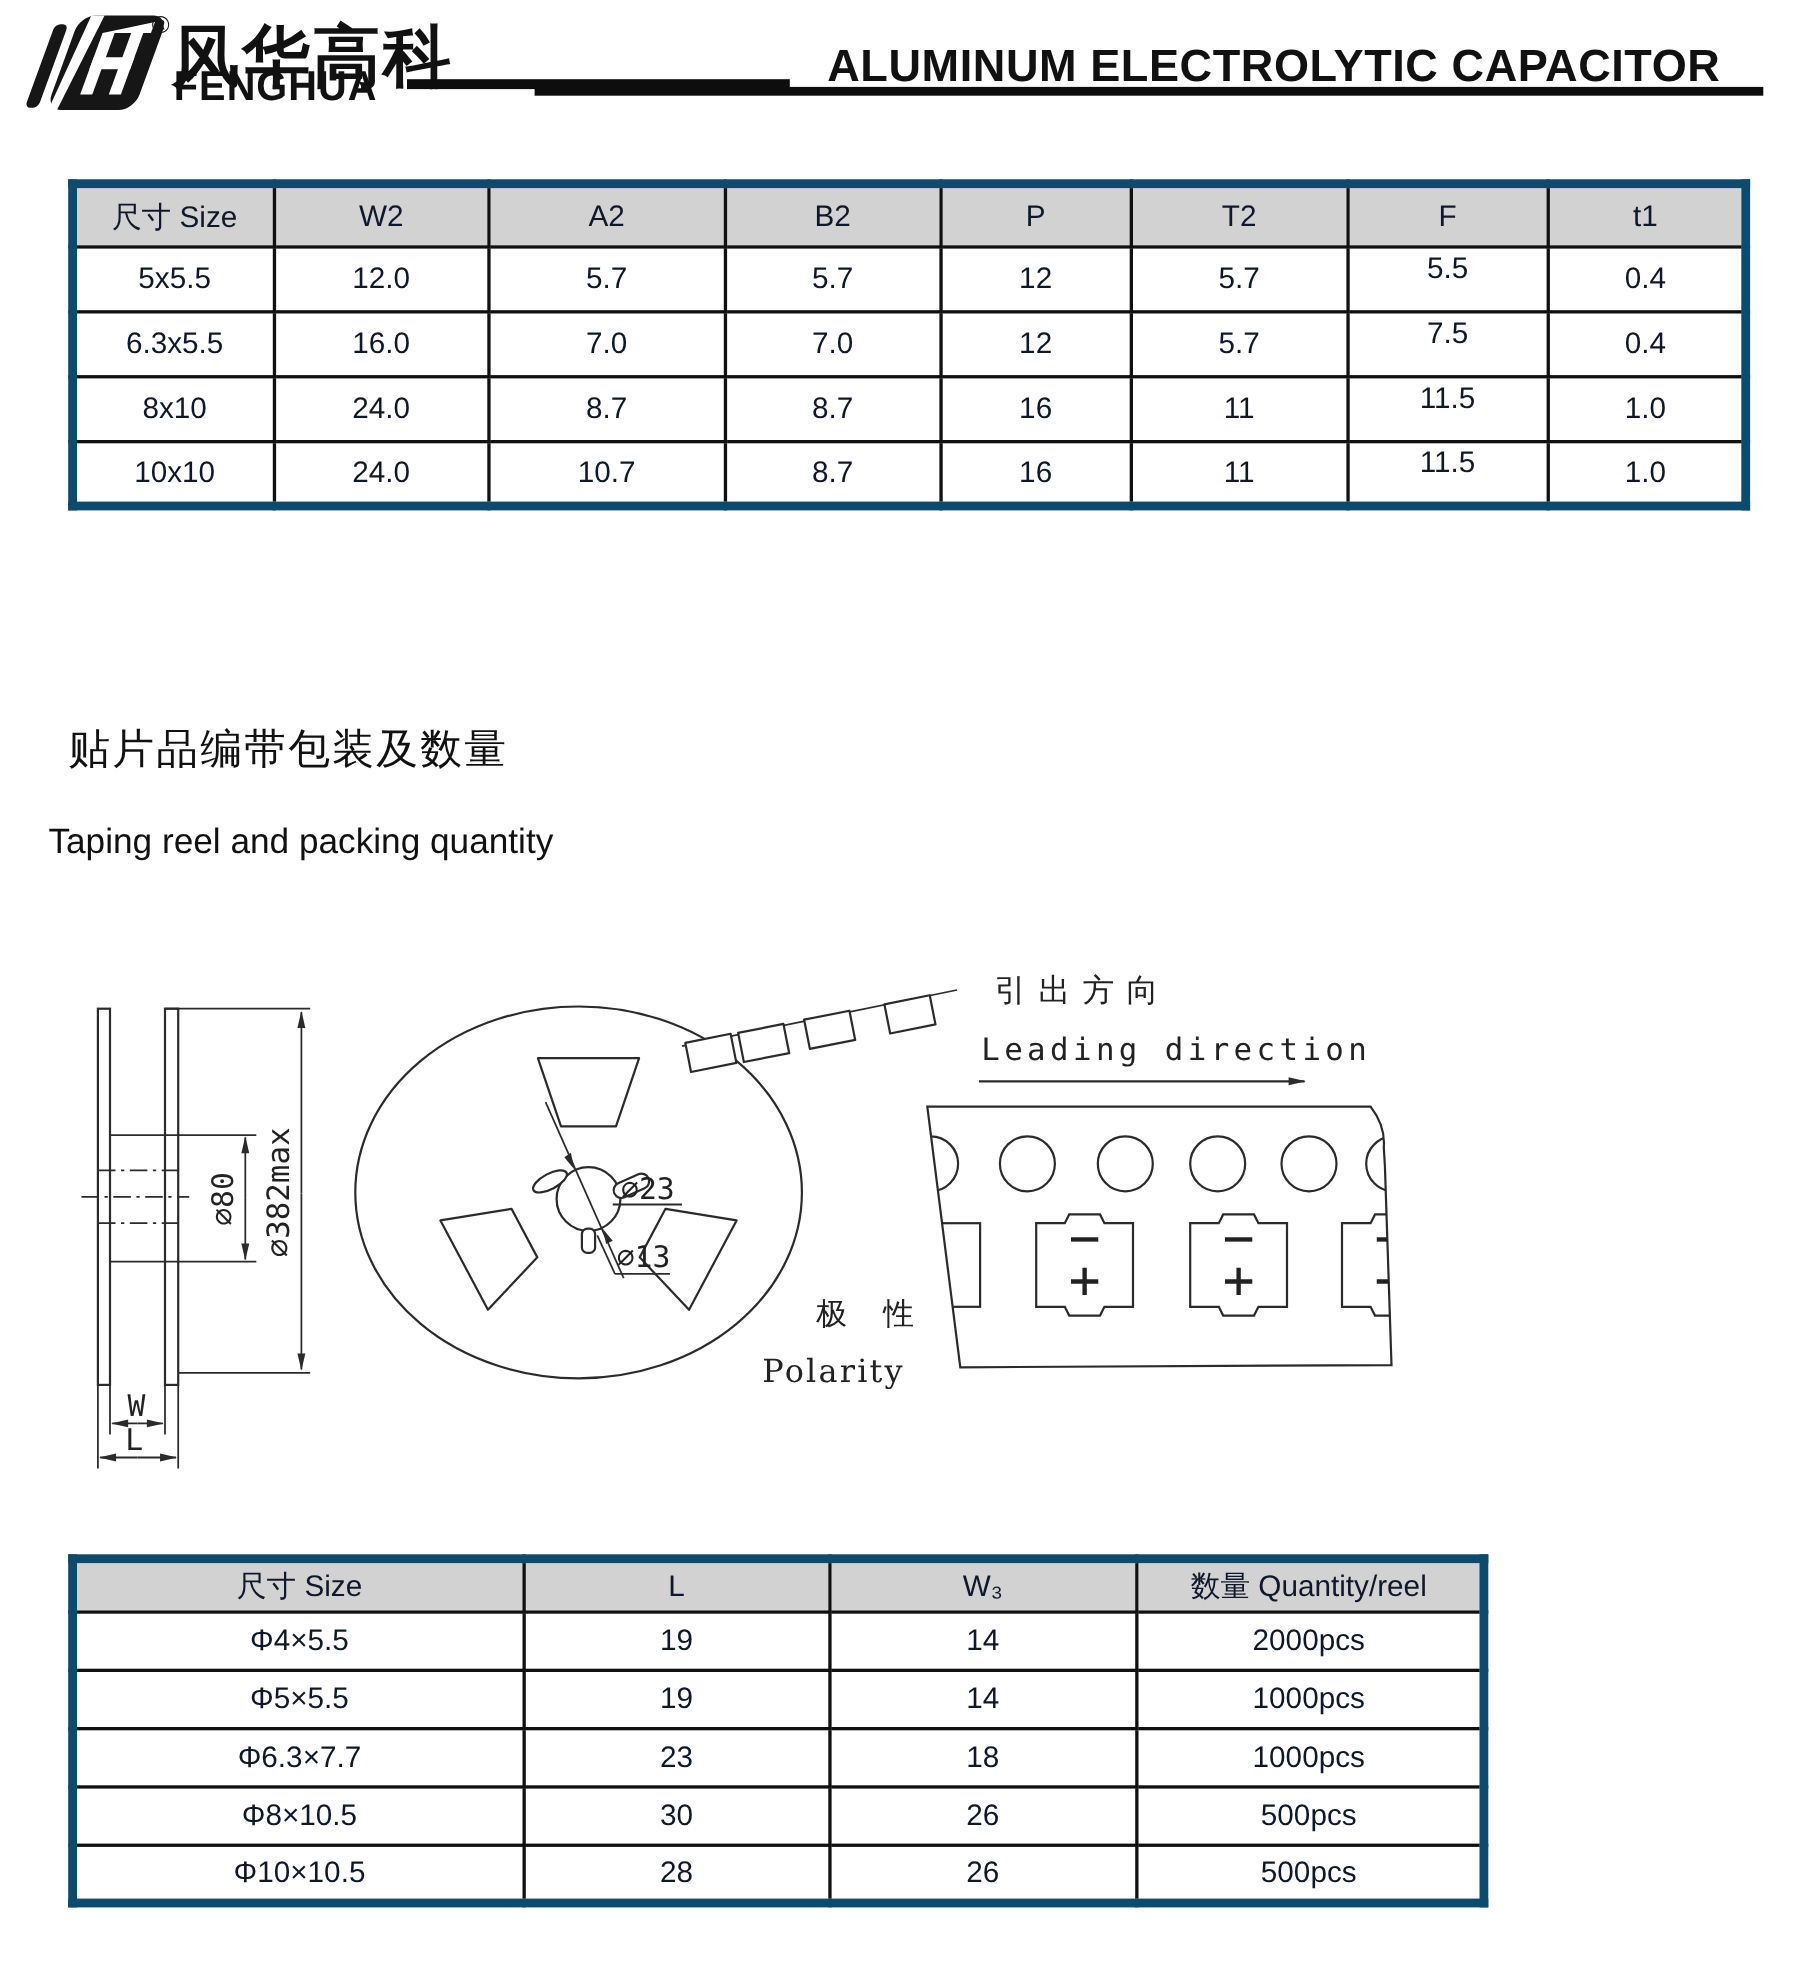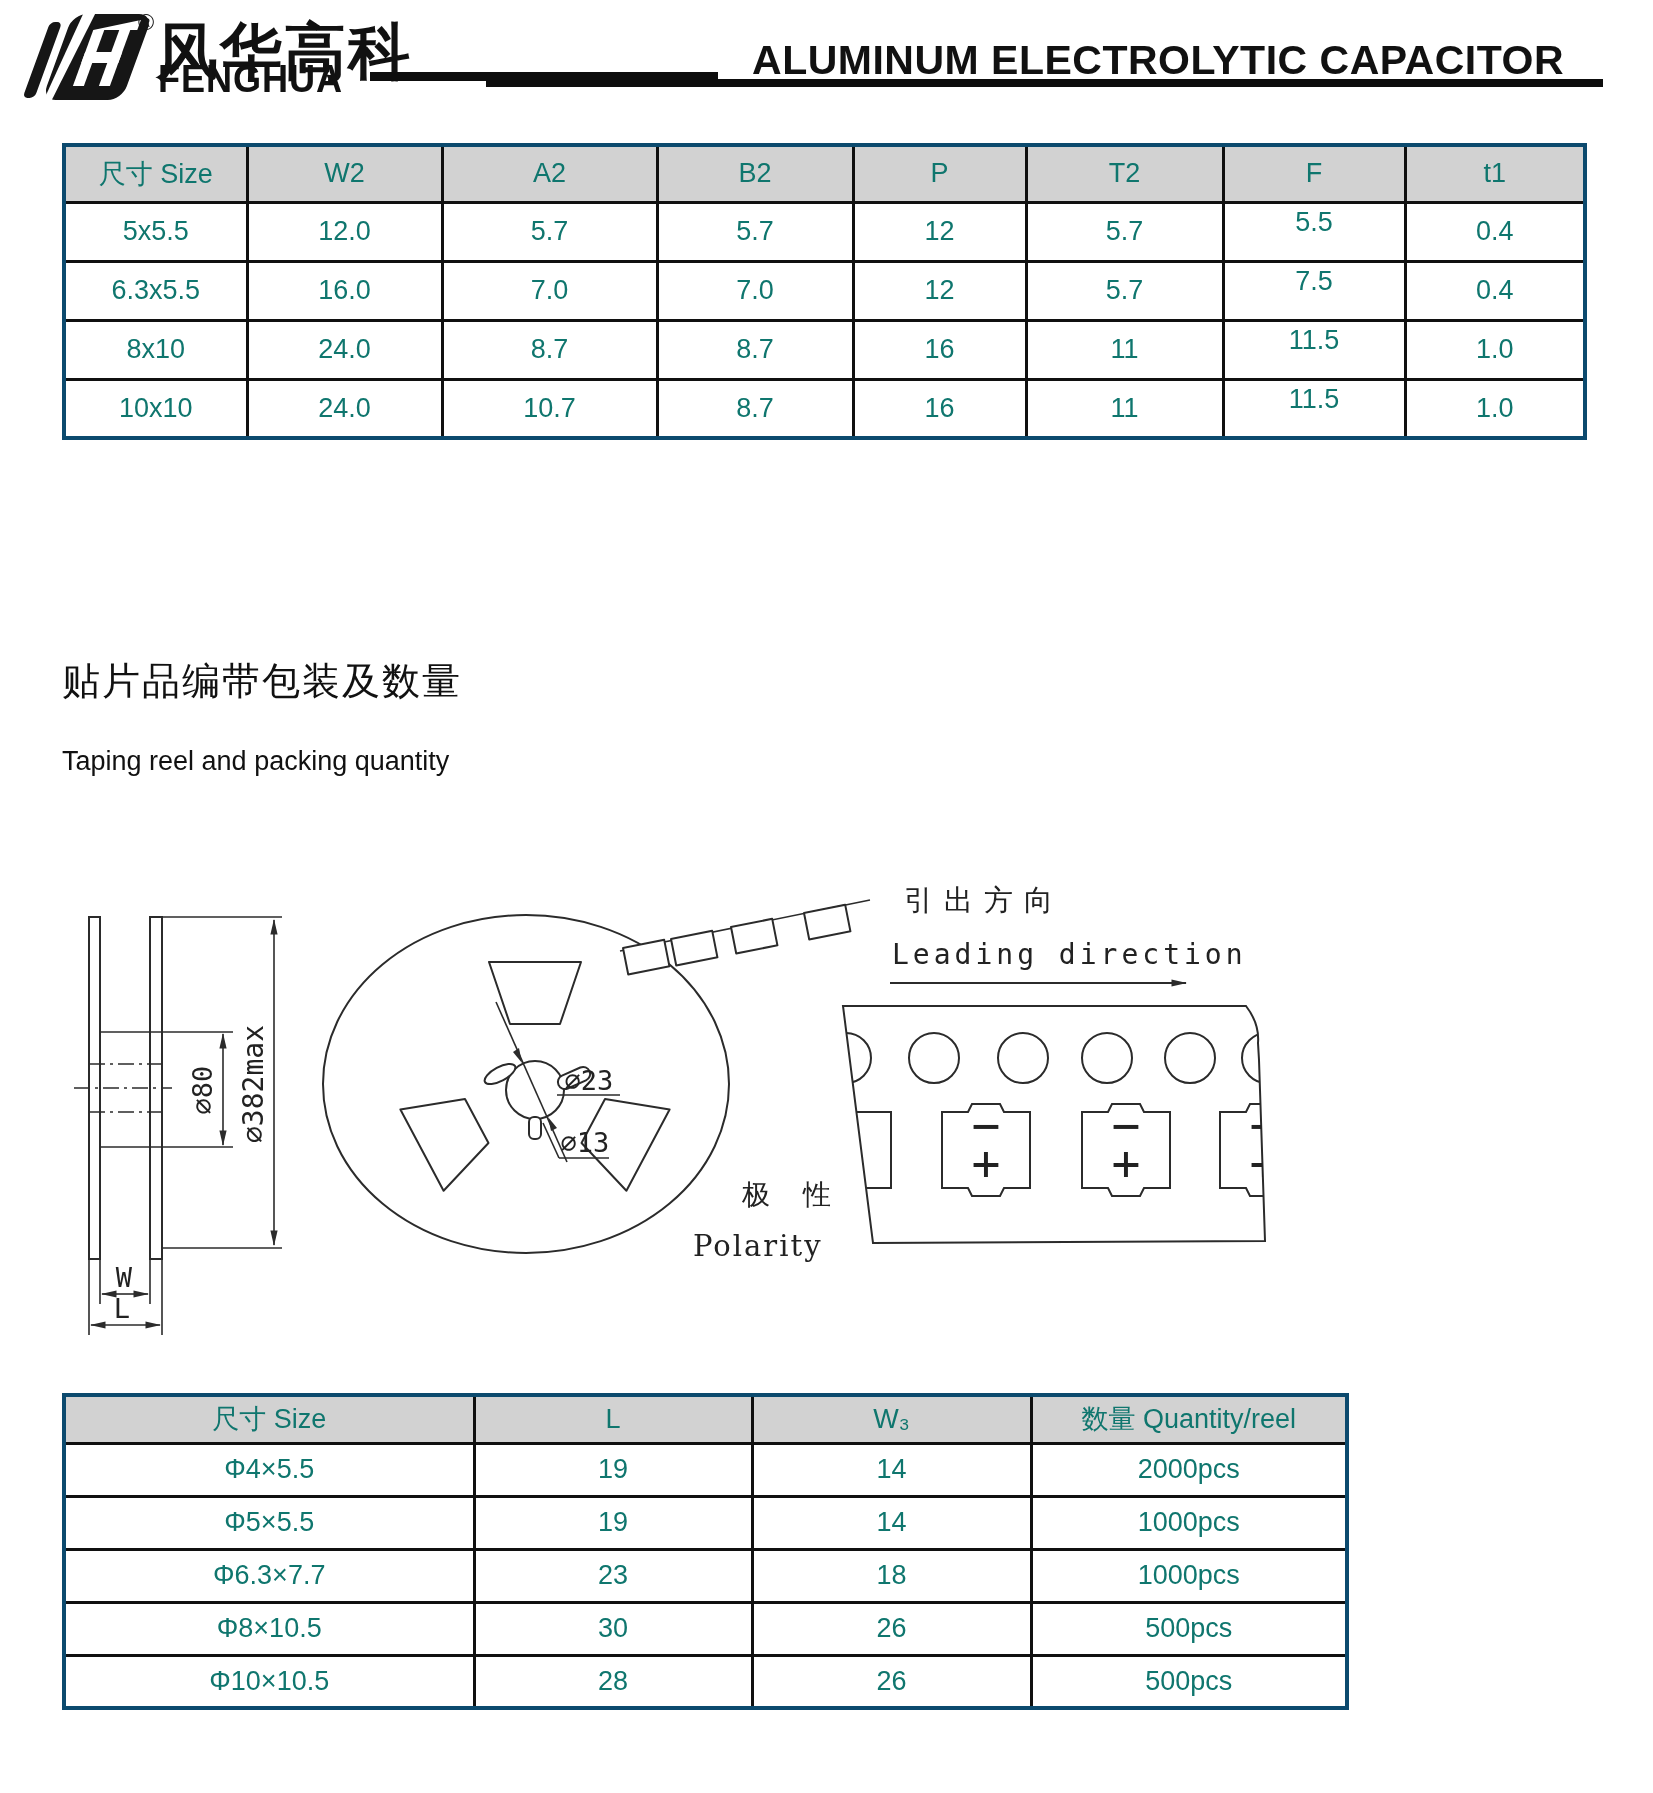--- a/index.html
+++ b/index.html
@@ -8,32 +8,32 @@
   
   .logo-svg{position:absolute;left:10px;top:6px;}
   .brand-cn{position:absolute;left:156px;top:10px;font-size:62px;font-weight:bold;letter-spacing:2px;}
   .brand-en{position:absolute;left:158px;top:58px;font-size:38px;font-weight:bold;letter-spacing:1px;
             transform:scaleX(.95);transform-origin:left;}
   .page-title{position:absolute;top:20px;right:72px;font-size:41px;font-weight:bold;letter-spacing:0.5px;}
   .rule1{position:absolute;left:370px;top:72px;width:348px;height:9px;background:#0d0d0d;}
   .rule2{position:absolute;left:486px;top:79px;width:1117px;height:8px;background:#0d0d0d;}
   
   .dtable{border-collapse:collapse;table-layout:fixed;position:absolute;
-          font-size:27px;color:#0f766e;background:#fff;border:4px solid #0c4a6e;}
+          font-size:27px;color:#0f172a;background:#fff;border:8px solid #0c4a6e;margin-top:20px;}
   .dtable th,.dtable td{border:3px solid #101010;text-align:center;vertical-align:middle;
           padding:0;font-weight:normal;overflow:hidden;}
   .dtable thead th{background:#d2d2d2;}
   #t1{left:62px;top:143px;width:1521px;}
   #t1 thead tr{height:57px;} #t1 tbody tr{height:59px;}
   #t2{left:62px;top:1393px;width:1283px;}
   #t2 thead tr{height:48px;} #t2 tbody tr{height:53px;}
   td.raised{padding-bottom:18px;}
   
   .sec-cn{position:absolute;left:62px;top:656px;font-size:38px;letter-spacing:2px;}
-  .sec-en{position:absolute;left:62px;top:746px;font-size:27px;}
+  .sec-en{position:absolute;left:44px;top:746px;font-size:32px;}
   
   .diagram{position:absolute;left:60px;top:790px;}
   .ln{stroke:#2b2b2b;stroke-width:2;fill:none;}
   .thin{stroke:#2b2b2b;stroke-width:1.6;fill:none;}
   .dashdot{stroke:#2b2b2b;stroke-width:1.6;fill:none;stroke-dasharray:16 5 3 5;}
   .whitefill{fill:#fff;stroke:#2b2b2b;stroke-width:2;stroke-linejoin:round;}
   .cad{font-family:"DejaVu Sans Mono",monospace;font-size:27px;fill:#222;}
   .cadbig{font-family:"DejaVu Sans Mono",monospace;font-size:28px;fill:#222;}
   .cn-lbl{font-family:"Liberation Sans",sans-serif;font-size:29px;fill:#222;letter-spacing:11px;}
   .mono-lbl{font-family:"DejaVu Sans Mono",monospace;font-size:28px;fill:#222;letter-spacing:4px;}

